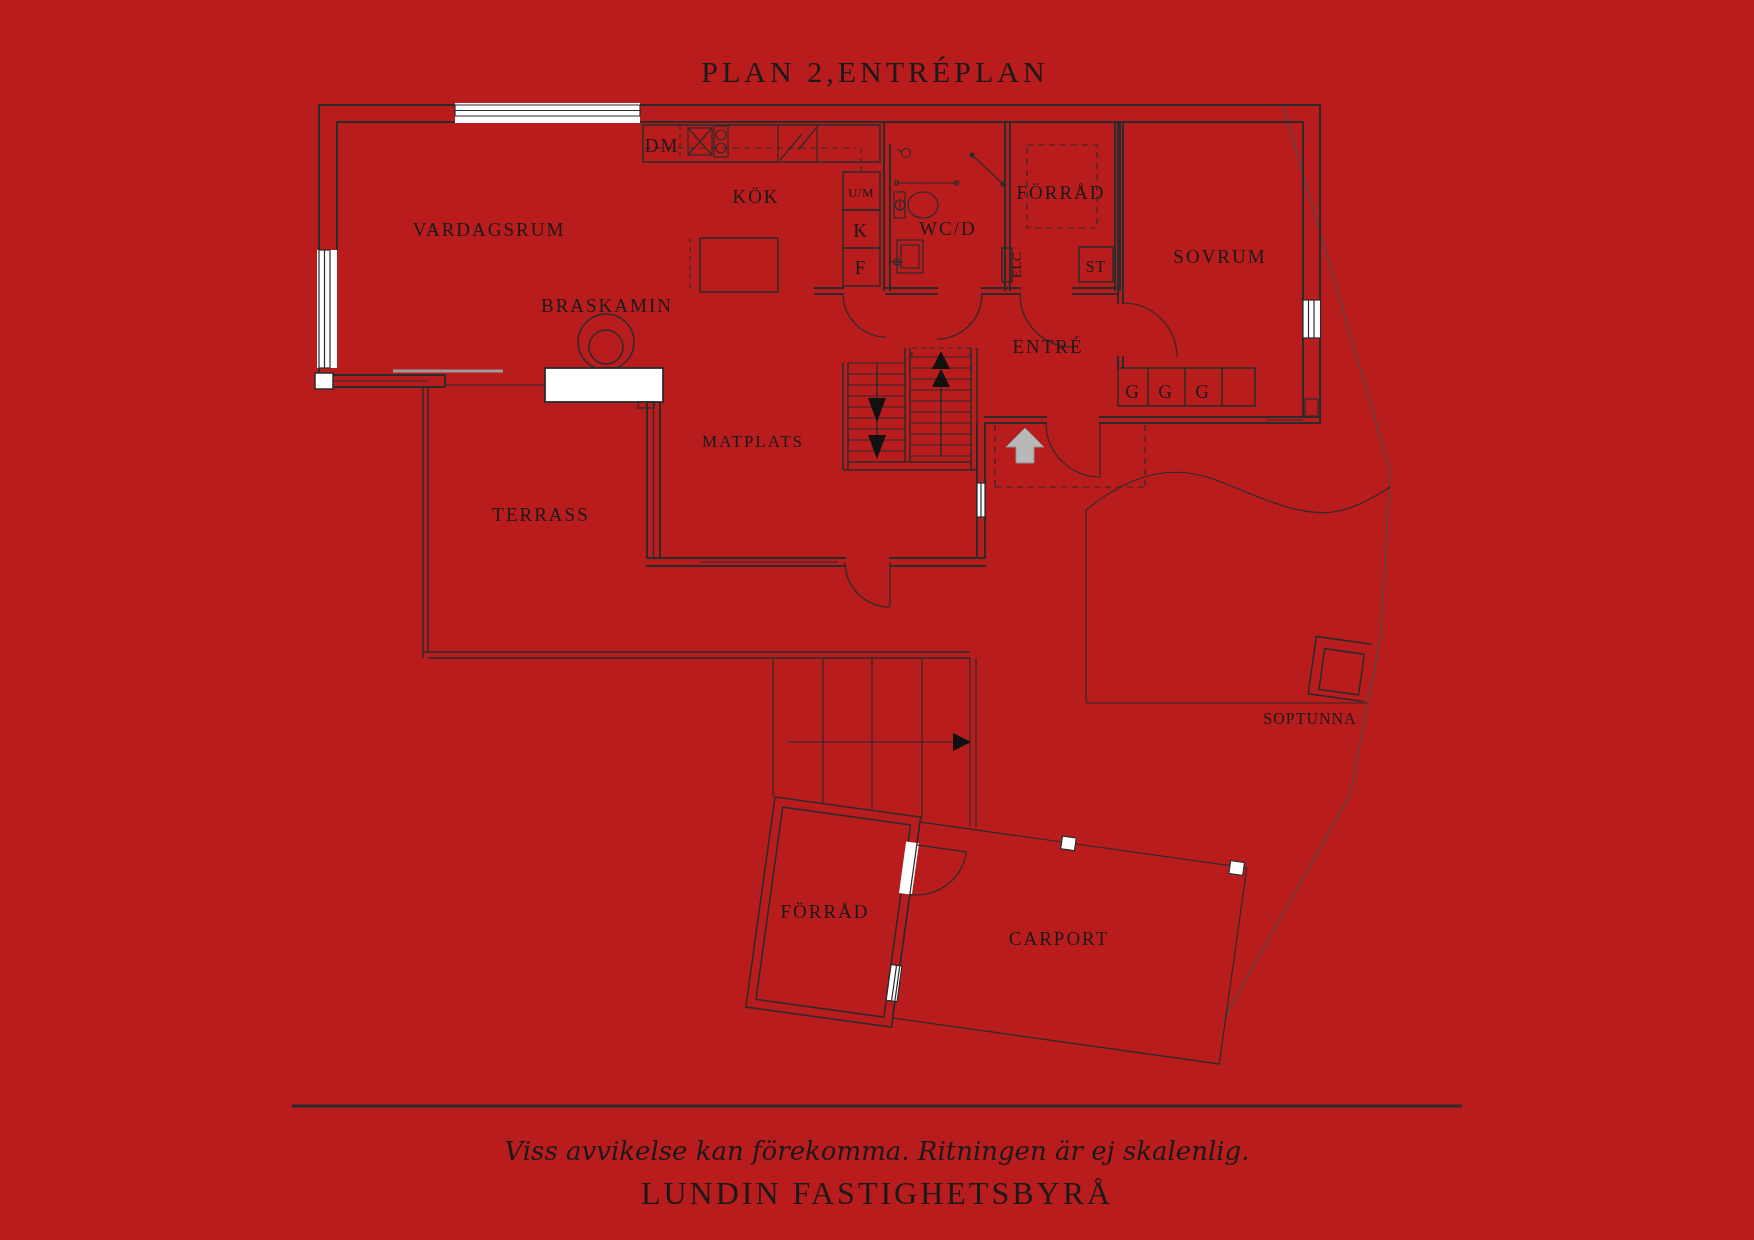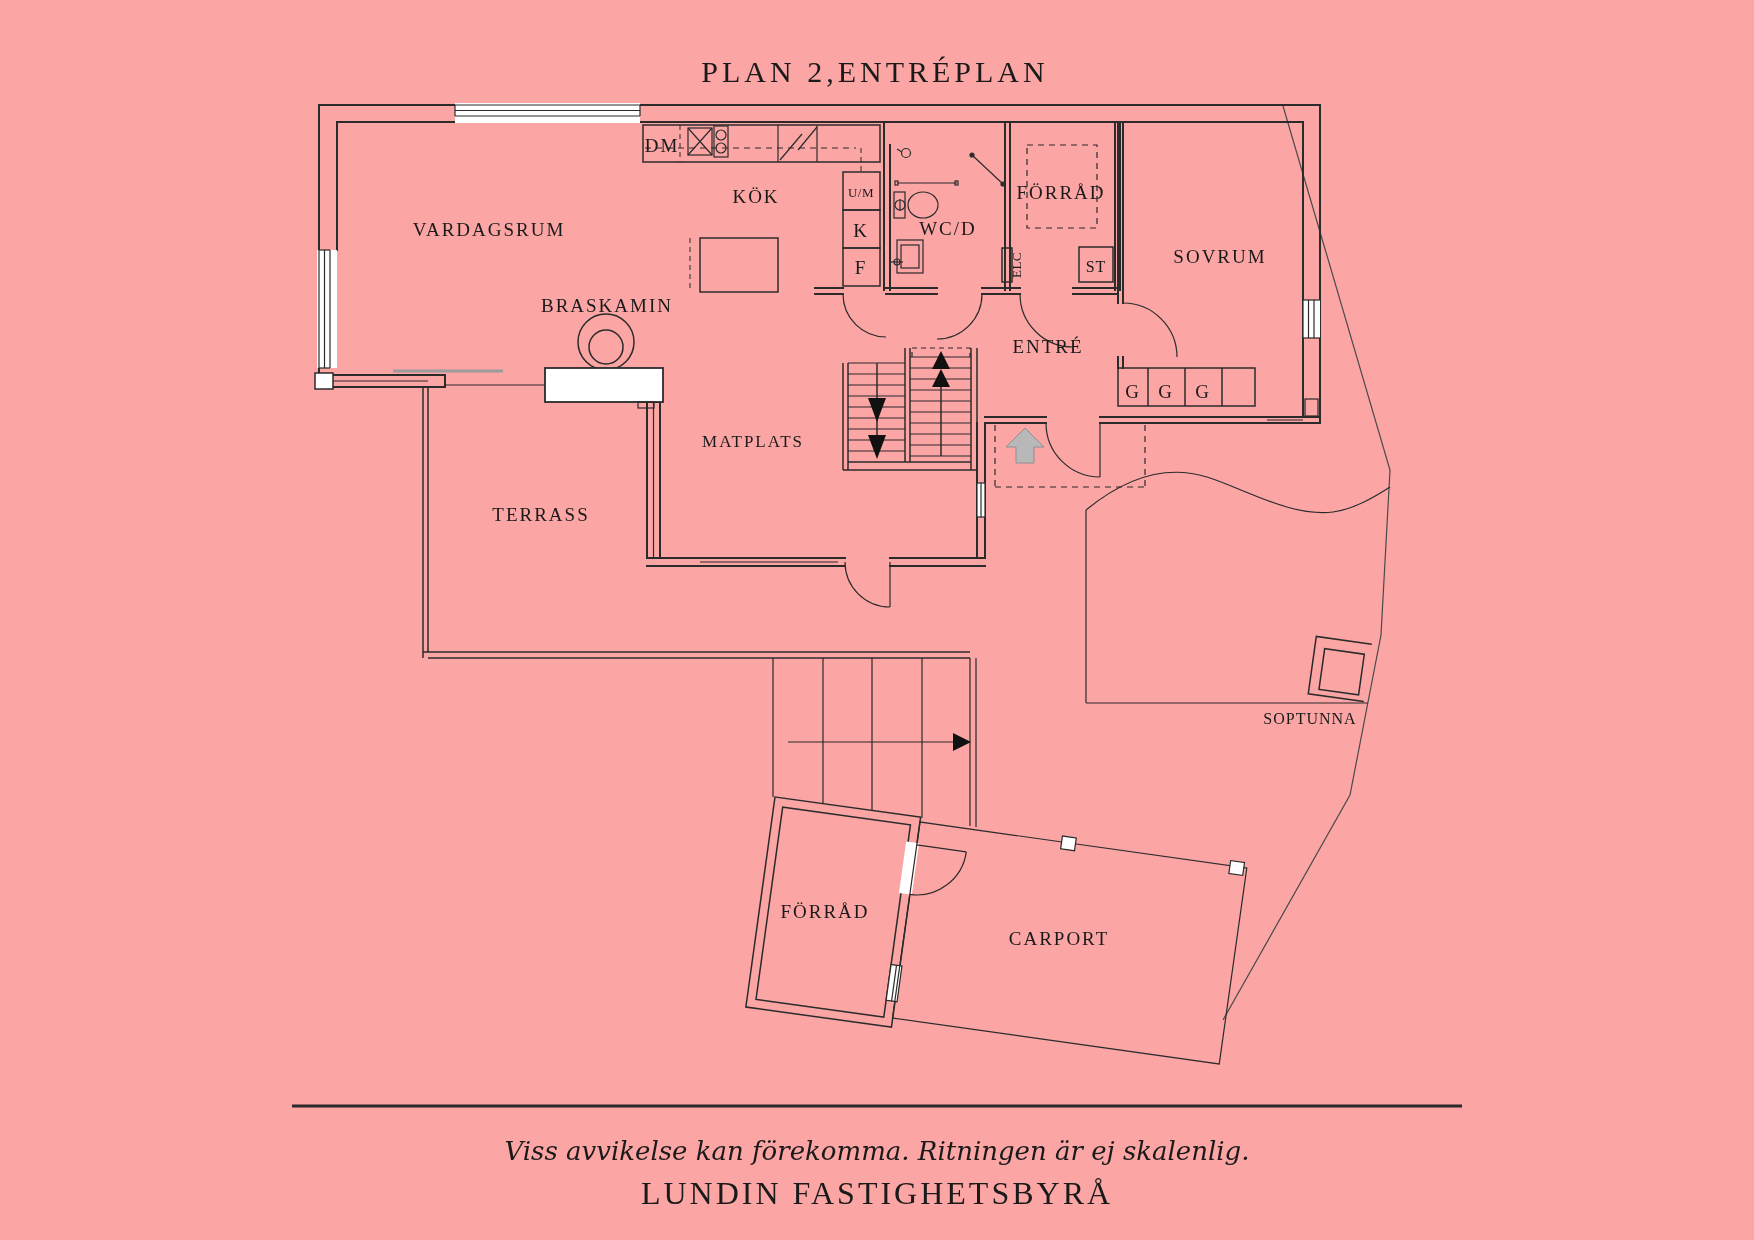--- a/index.html
+++ b/index.html
@@ -1,16 +1,16 @@
 <!DOCTYPE html>
 <html><head>
 <meta charset="utf-8">
 <style>
   html,body{margin:0;padding:0;background:#ffffff;}
-  .page{width:1754px;height:1240px;background:#fca5a5;position:relative;overflow:hidden;}
+  .page{width:1754px;height:1240px;background:#b91c1c;position:relative;overflow:hidden;}
   svg{display:block;}
   text{font-family:"Liberation Serif","DejaVu Serif",serif;fill:#1a1a1a;}
   .t-title{font-size:30px;letter-spacing:4px;}
   .t-room{font-size:19px;letter-spacing:2px;}
   .t-small{font-size:16px;letter-spacing:1px;}
   .t-tiny{font-size:13px;letter-spacing:.5px;}
   .t-mat{font-size:17px;letter-spacing:2px;}
   .t-italic{font-size:26px;font-style:italic;font-family:"DejaVu Serif","Liberation Serif",serif;}
   .t-brand{font-size:32px;letter-spacing:3px;}
 </style>

